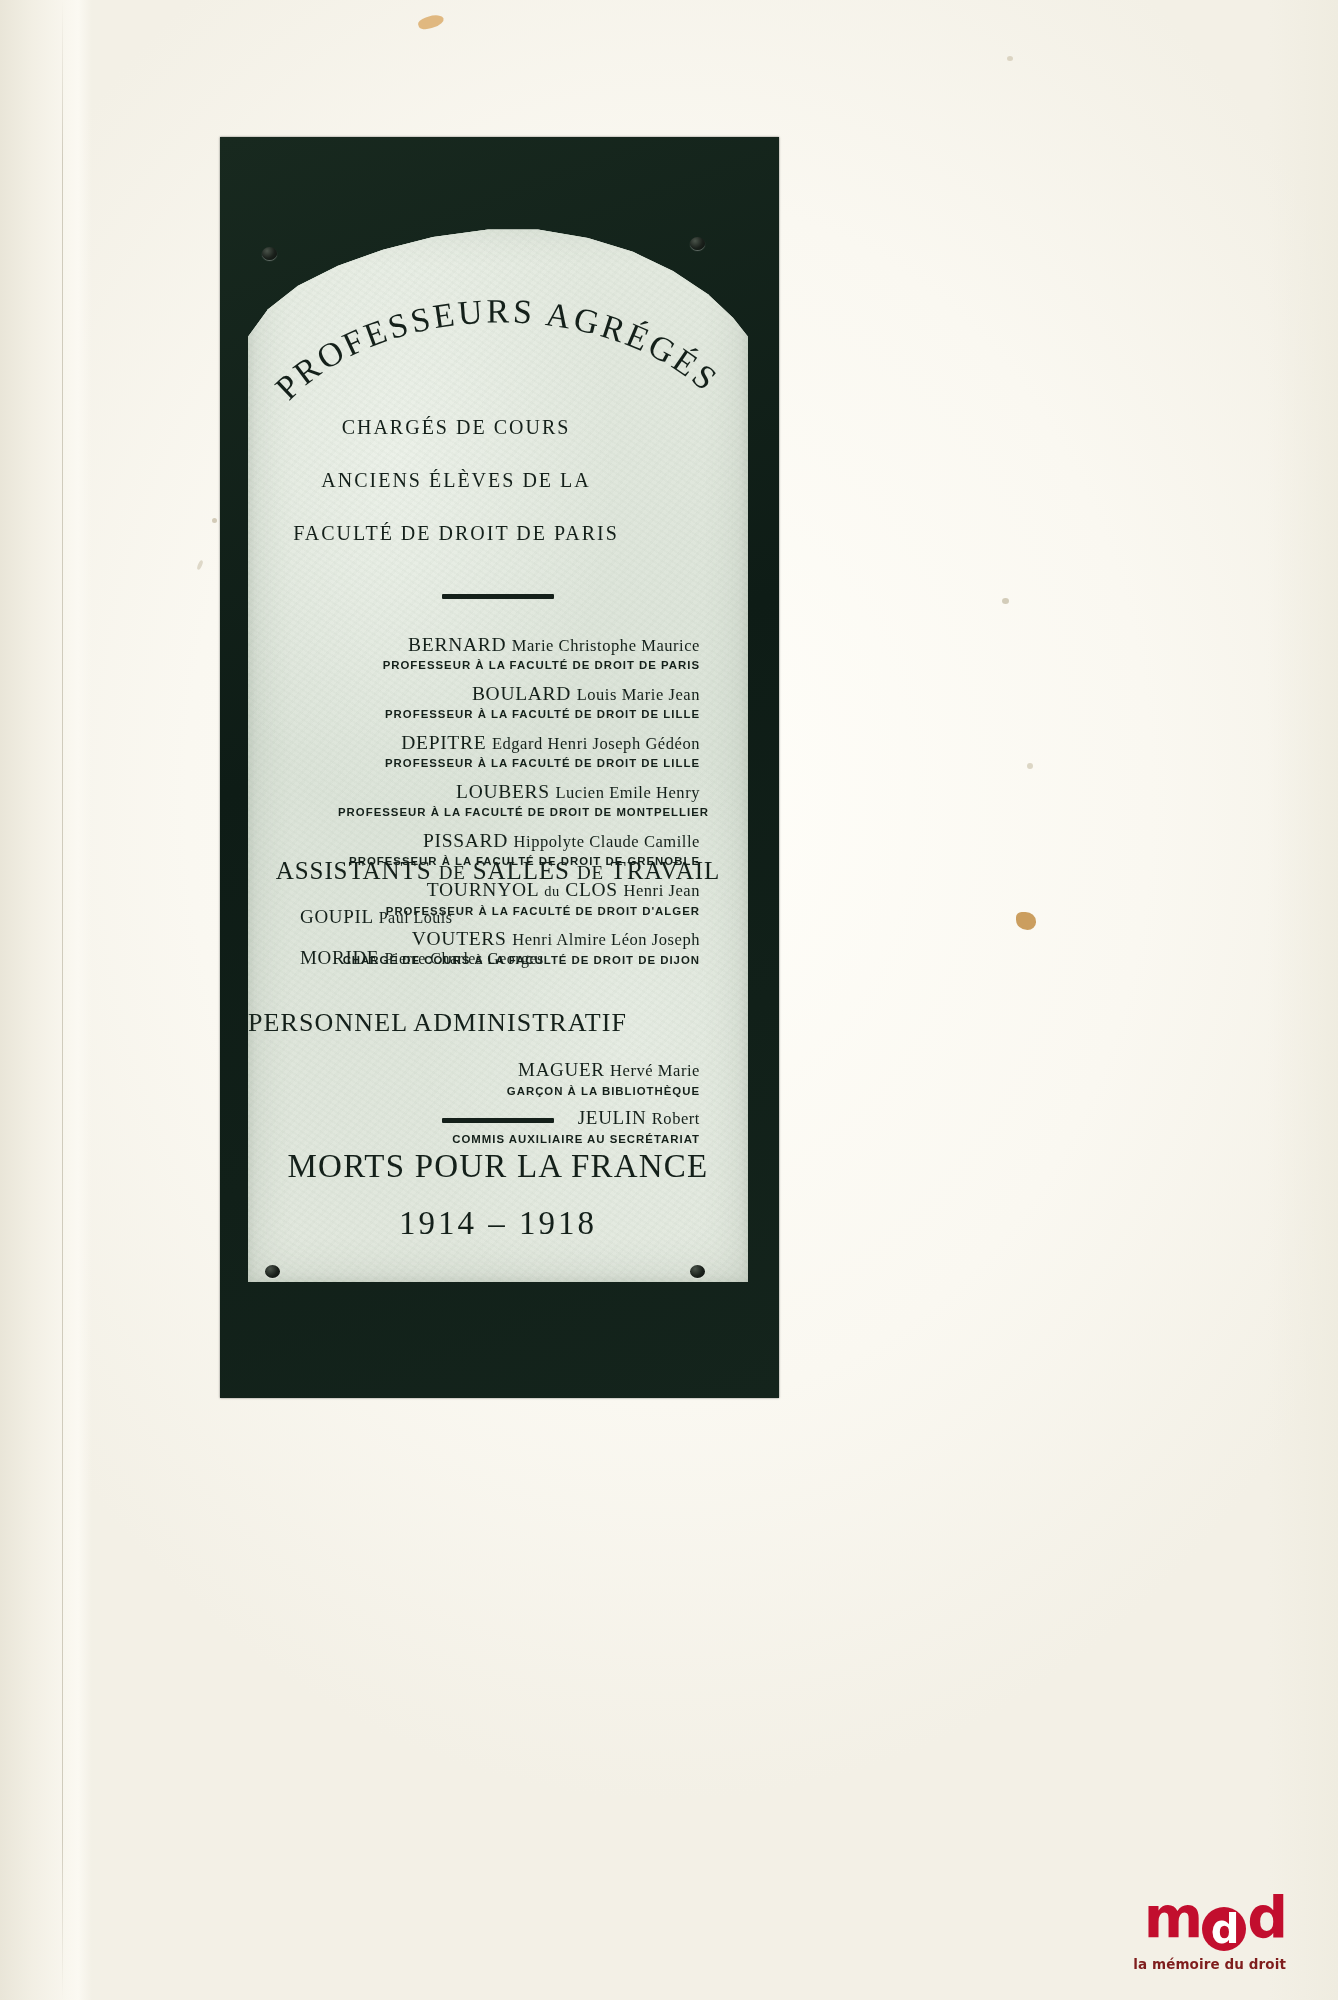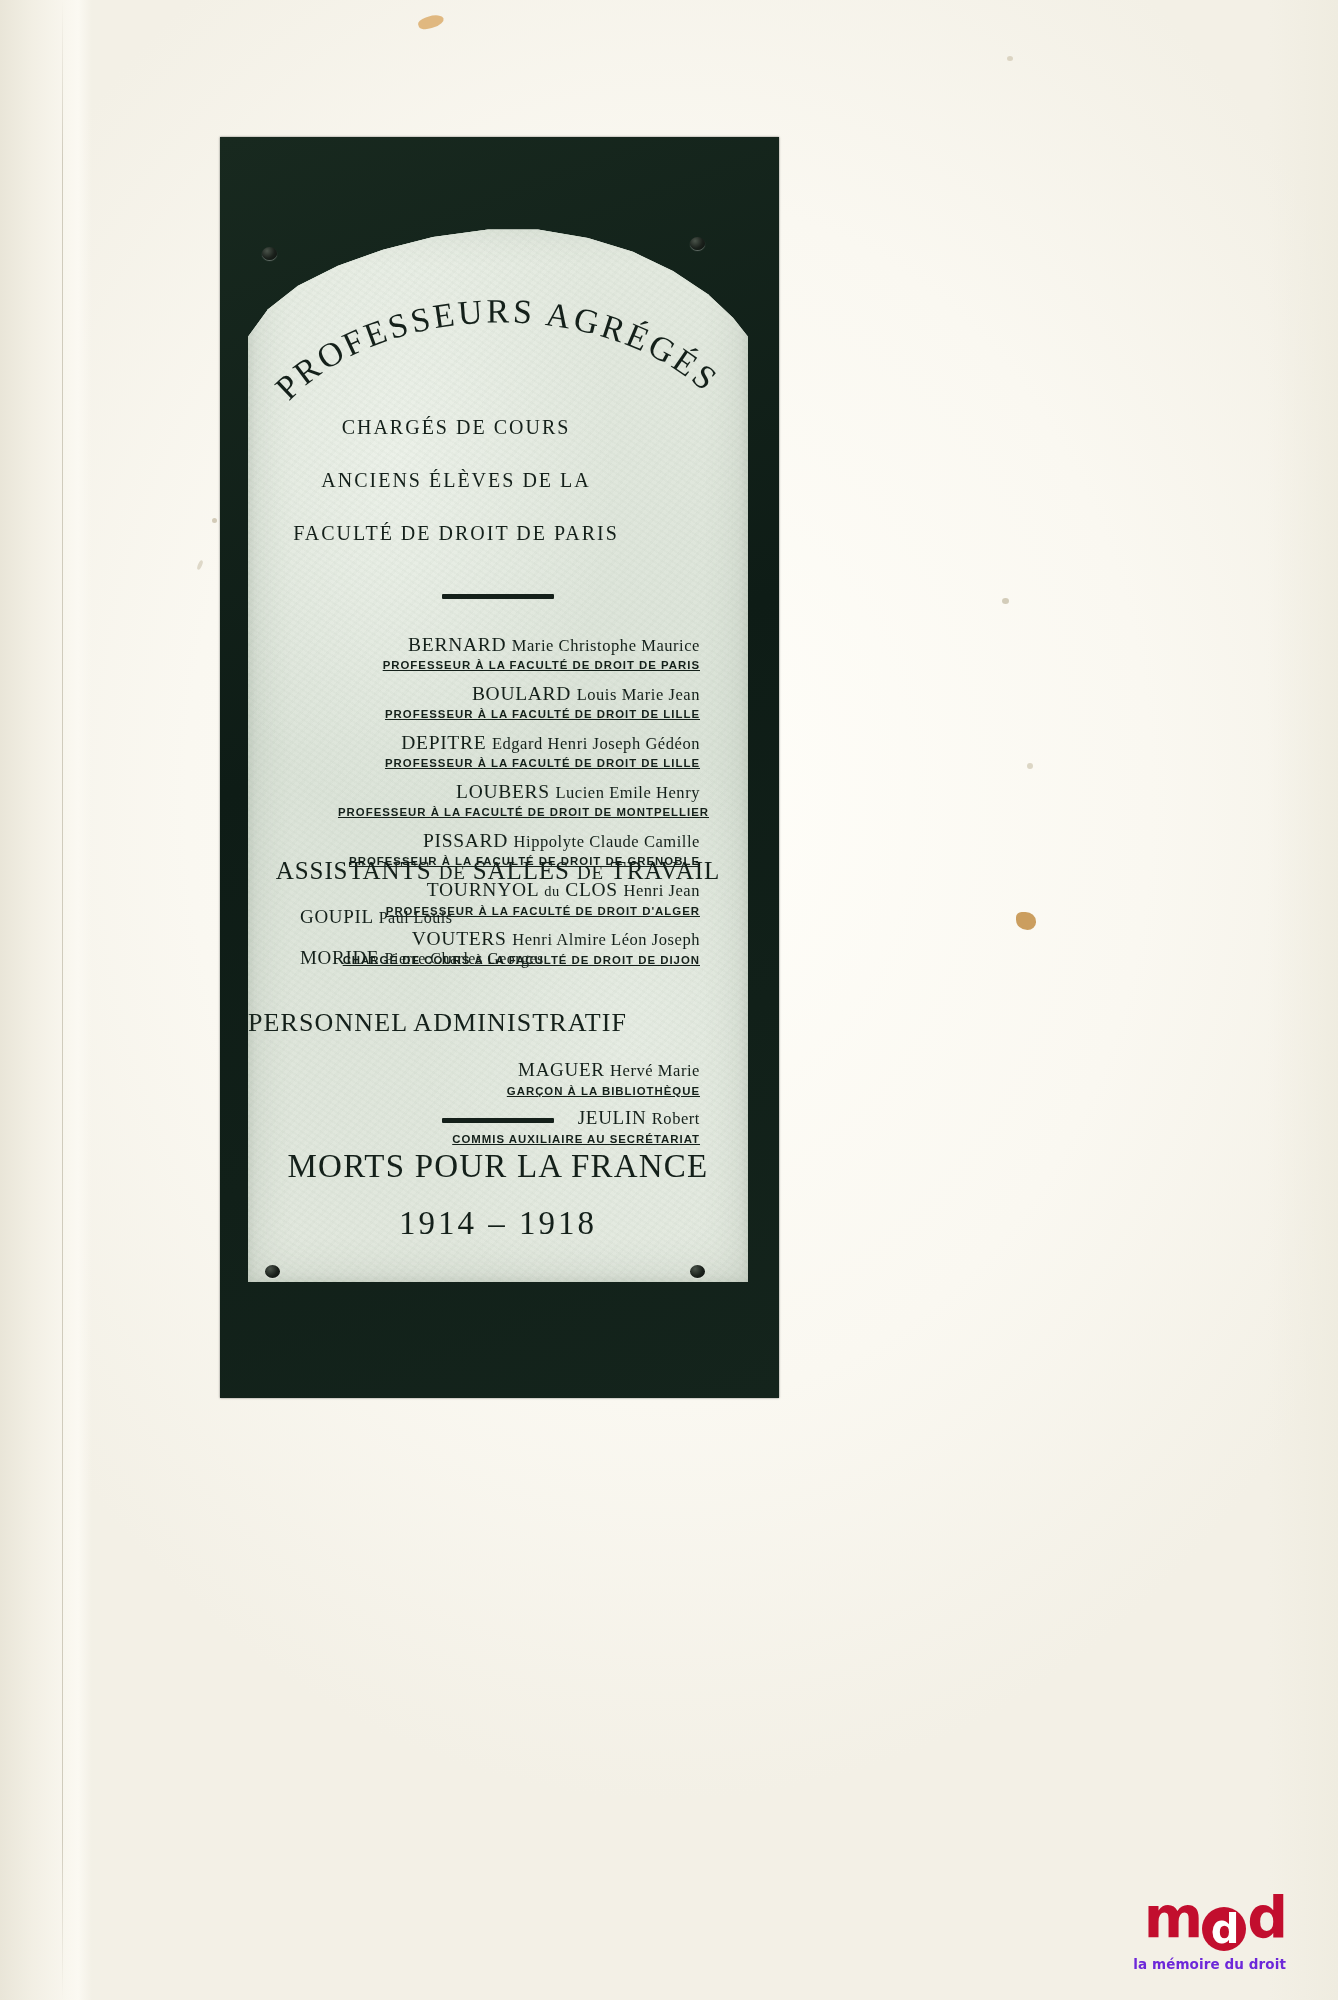--- a/index.html
+++ b/index.html
@@ -124,21 +124,21 @@
   .entry .person .given{
     font-size:16.5px;letter-spacing:.55px;
   }
   .entry .person .particle{
     font-size:14.5px;letter-spacing:.5px;
   }
   .entry .role{
     font-family:"Liberation Sans",sans-serif;
     font-size:11.4px;letter-spacing:1.0px;font-weight:700;
     margin-left:38px;margin-top:2px;margin-bottom:8px;
-    white-space:nowrap;line-height:1.2;text-decoration:underline;
+    white-space:nowrap;line-height:1.2;
   }
 
   
   .sect-assist{
     position:absolute;left:0;top:637px;width:500px;text-align:center;
     font-size:25px;letter-spacing:.9px;white-space:nowrap;
   }
   .sect-assist .sm{font-size:19px;letter-spacing:.8px;}
 
   .assist-list{position:absolute;left:52px;top:686px;width:400px;}
@@ -175,21 +175,21 @@
     color:#c20e2e;letter-spacing:-2px;
   }
   .logo-mark .dcircle{
     display:inline-block;width:44px;height:44px;border-radius:50%;
     background:#c20e2e;color:#ffffff;
     font-size:40px;line-height:44px;text-align:center;
     vertical-align:-6px;margin:0 1px;
   }
   .logo-tag{
     font-family:"DejaVu Sans",sans-serif;
-    font-size:13.5px;font-weight:700;color:#6d28d9;
+    font-size:13.5px;font-weight:700;color:#7f1d1d;
     margin-top:5px;letter-spacing:.1px;
   }
 </style>
 </head>
 <body>
 
 <div class="page-scan"></div>
 <div class="gutter"></div>
 <div class="gutter-line"></div>
 <div class="edge-right"></div>

